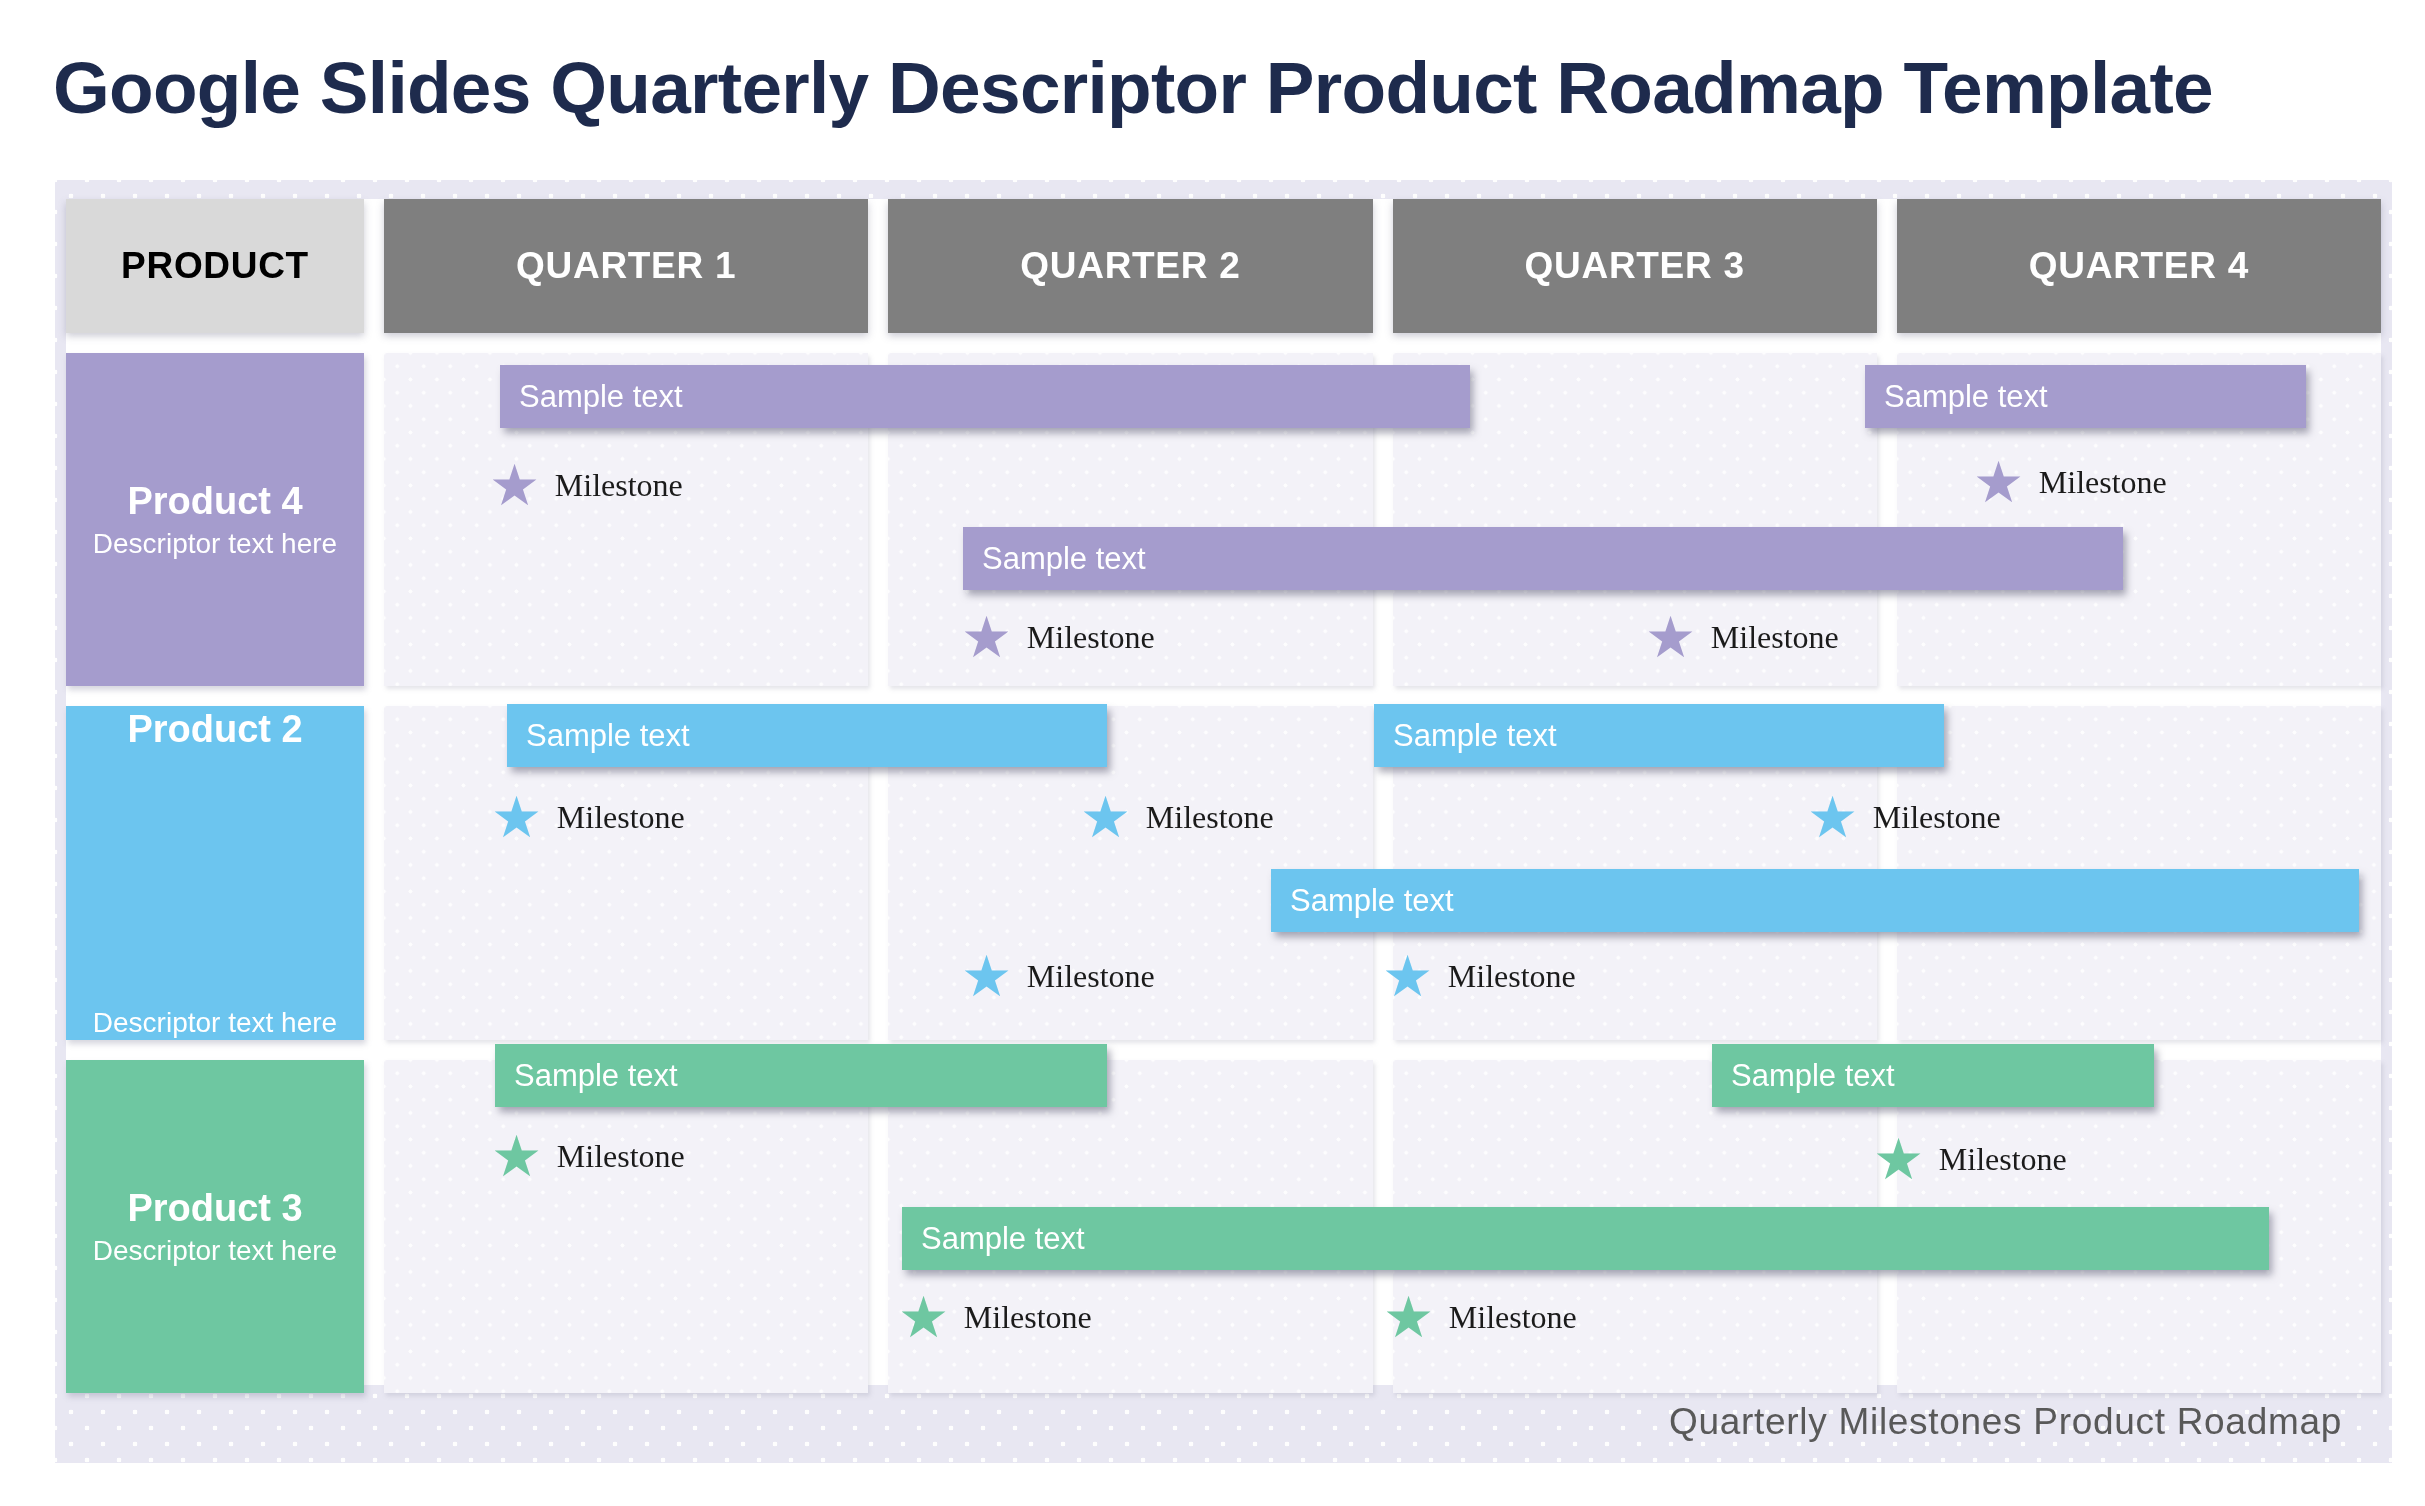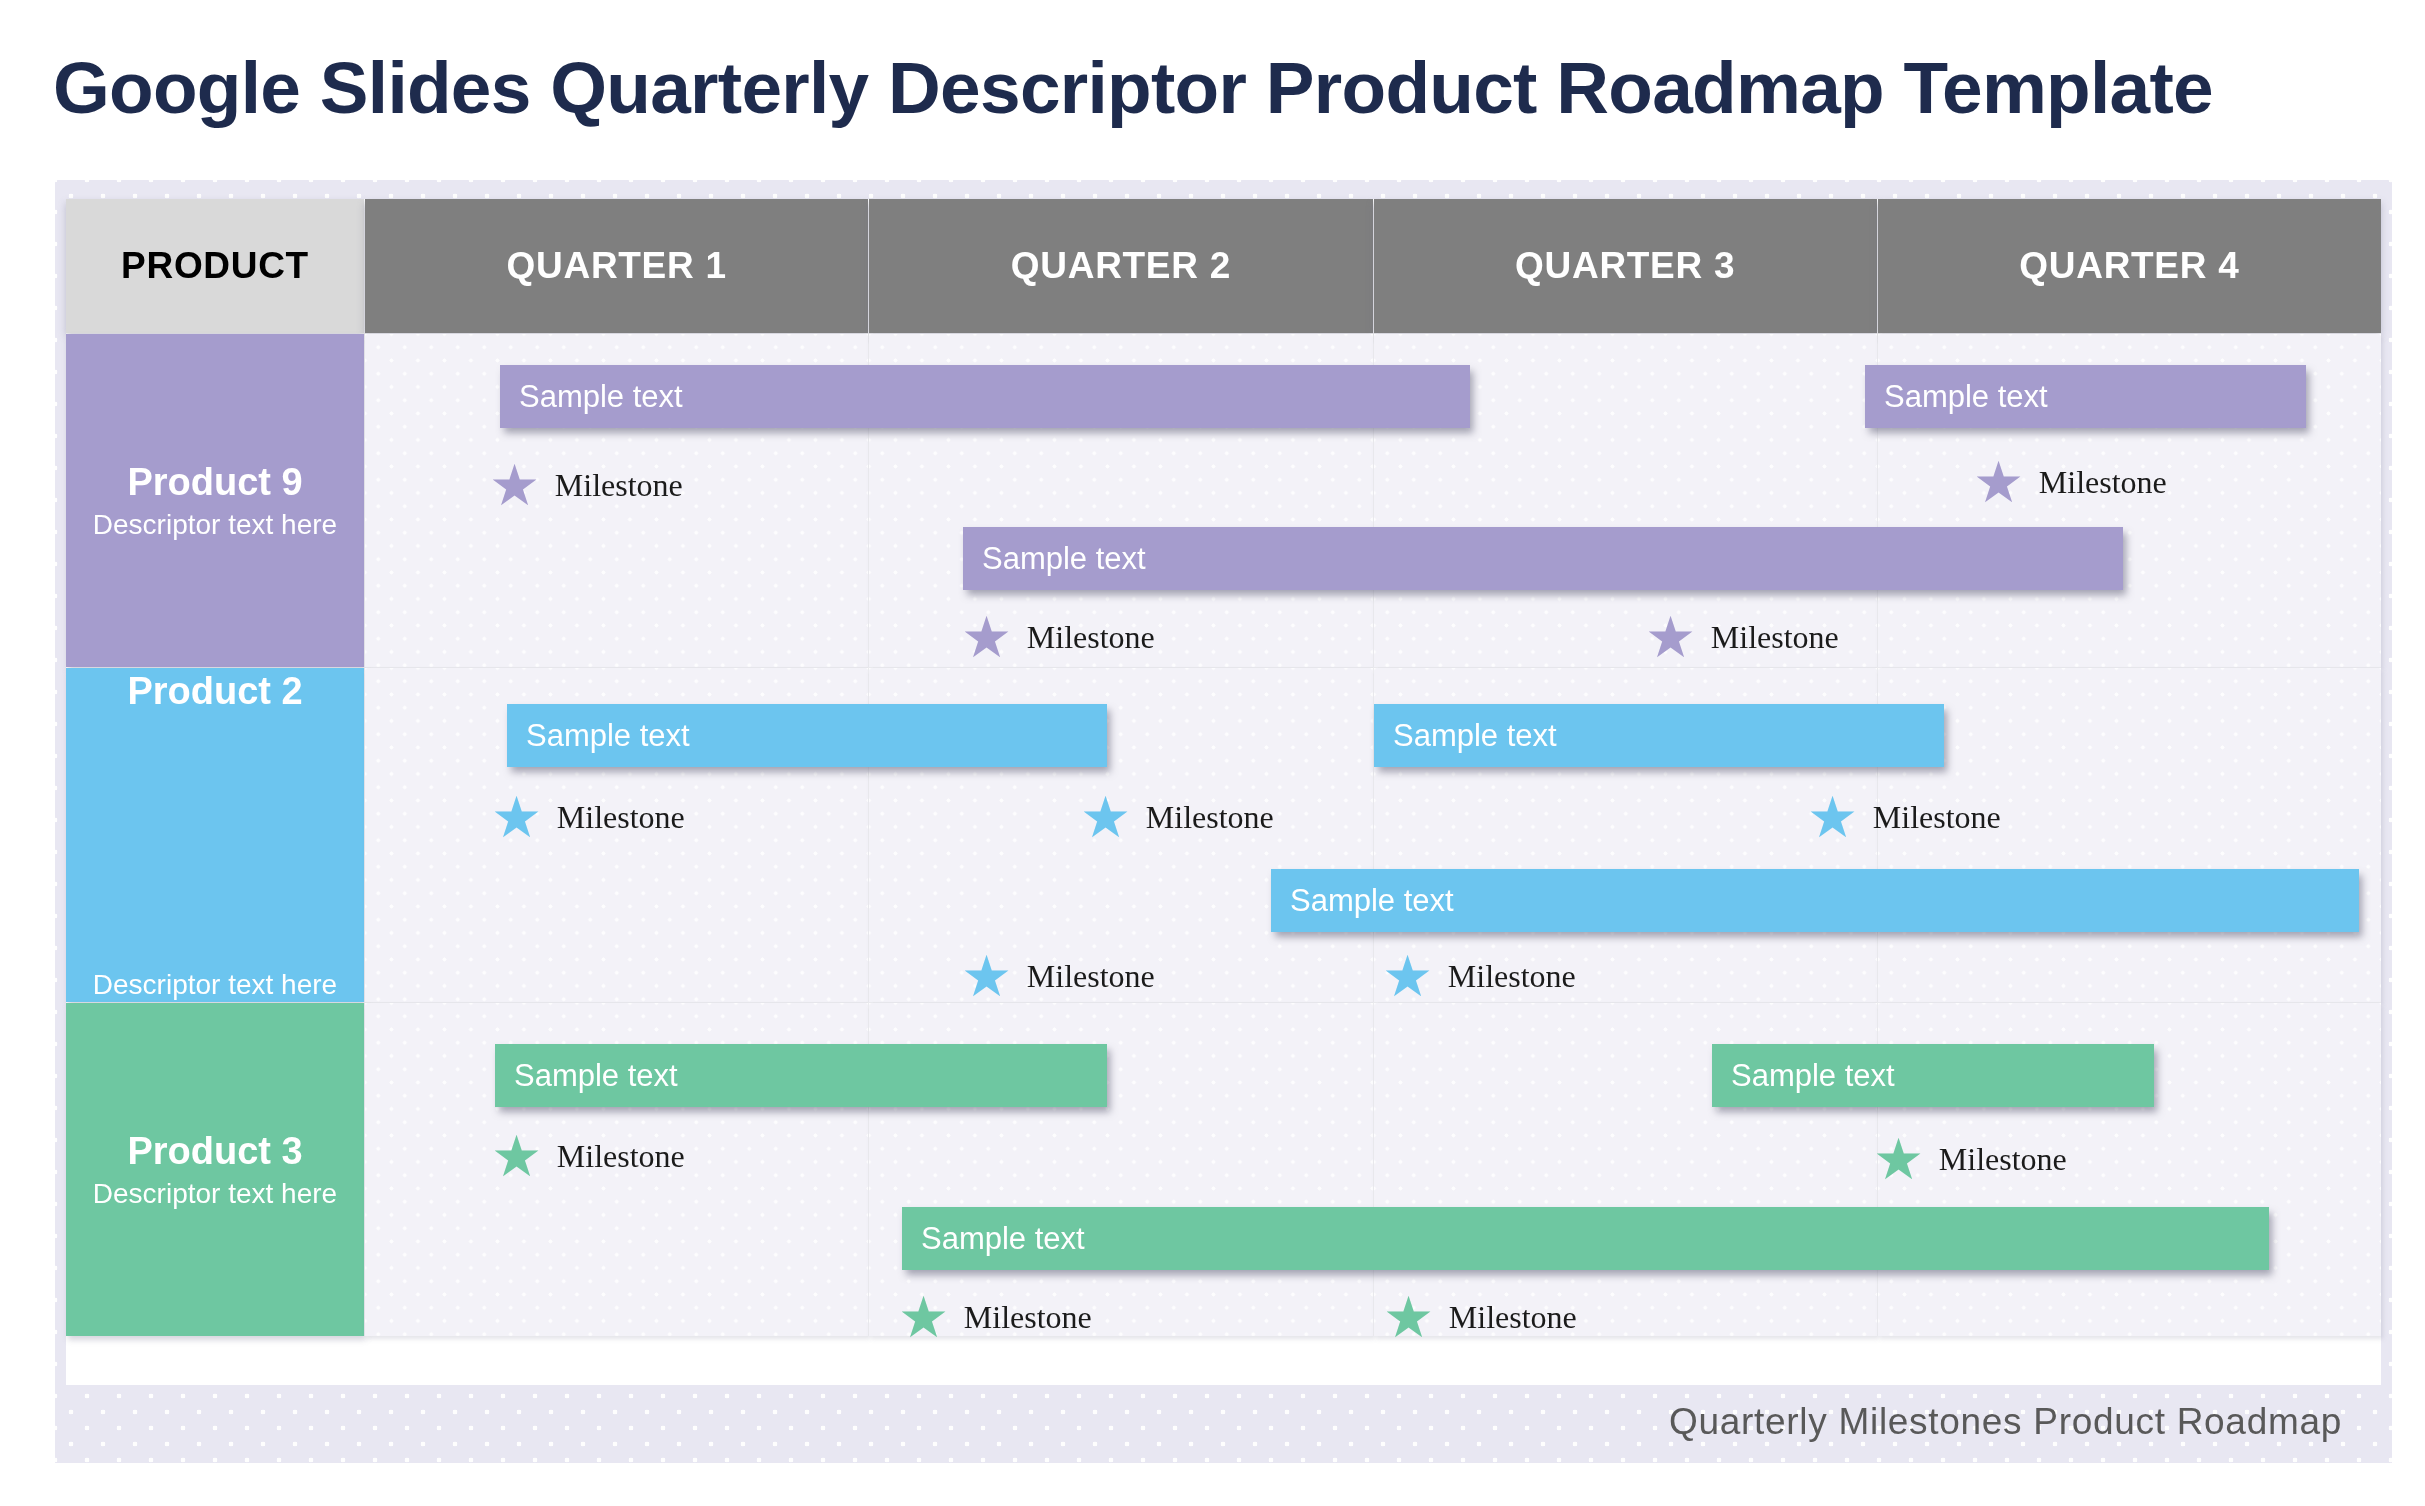--- a/index.html
+++ b/index.html
@@ -30,21 +30,21 @@
     background-position:0 0,16px 16px;
   }
 
   
   .table{
     position:absolute;left:11px;top:19px;width:2315px;height:1186px;
     background:#ffffff;
     display:grid;
     grid-template-columns:298px 1fr 1fr 1fr 1fr;
     grid-template-rows:134px 333px 334px 333px;
-    gap:1px;
+    gap:20px;
   }
   .hdr{
     display:flex;align-items:center;justify-content:center;
     font-weight:bold;font-size:37px;letter-spacing:0.7px;
     box-shadow:0 4.4px 7.4px rgba(110,110,135,.35);
   }
   .phdr{background:var(--product-header-fill,#d9d9d9);color:var(--product-header-text,#000);}
   .qhdr{background:var(--header-fill,#7f7f7f);color:var(--header-text,#fff);}
 
   .pcell{
@@ -97,21 +97,21 @@
 
   <div class="panel">
     <div class="table">
       <div class="hdr phdr">PRODUCT</div>
 
     <div class="hdr qhdr">QUARTER 1</div>
         <div class="hdr qhdr">QUARTER 2</div>
         <div class="hdr qhdr">QUARTER 3</div>
         <div class="hdr qhdr">QUARTER 4</div>
         <div class="pcell" style="background: rgb(165, 156, 205);">
-          <div class="pname">Product 9</div>
+          <div class="pname">Product 4</div>
           <div class="pdesc">Descriptor text here</div>
         </div>
         <div class="qcell"></div>
         <div class="qcell"></div>
         <div class="qcell"></div>
         <div class="qcell"></div>
         <div class="pcell" style="background: rgb(108, 197, 239); justify-content: space-between;">
           <div class="pname">Product 2</div>
           <div class="pdesc">Descriptor text here</div>
         </div>

